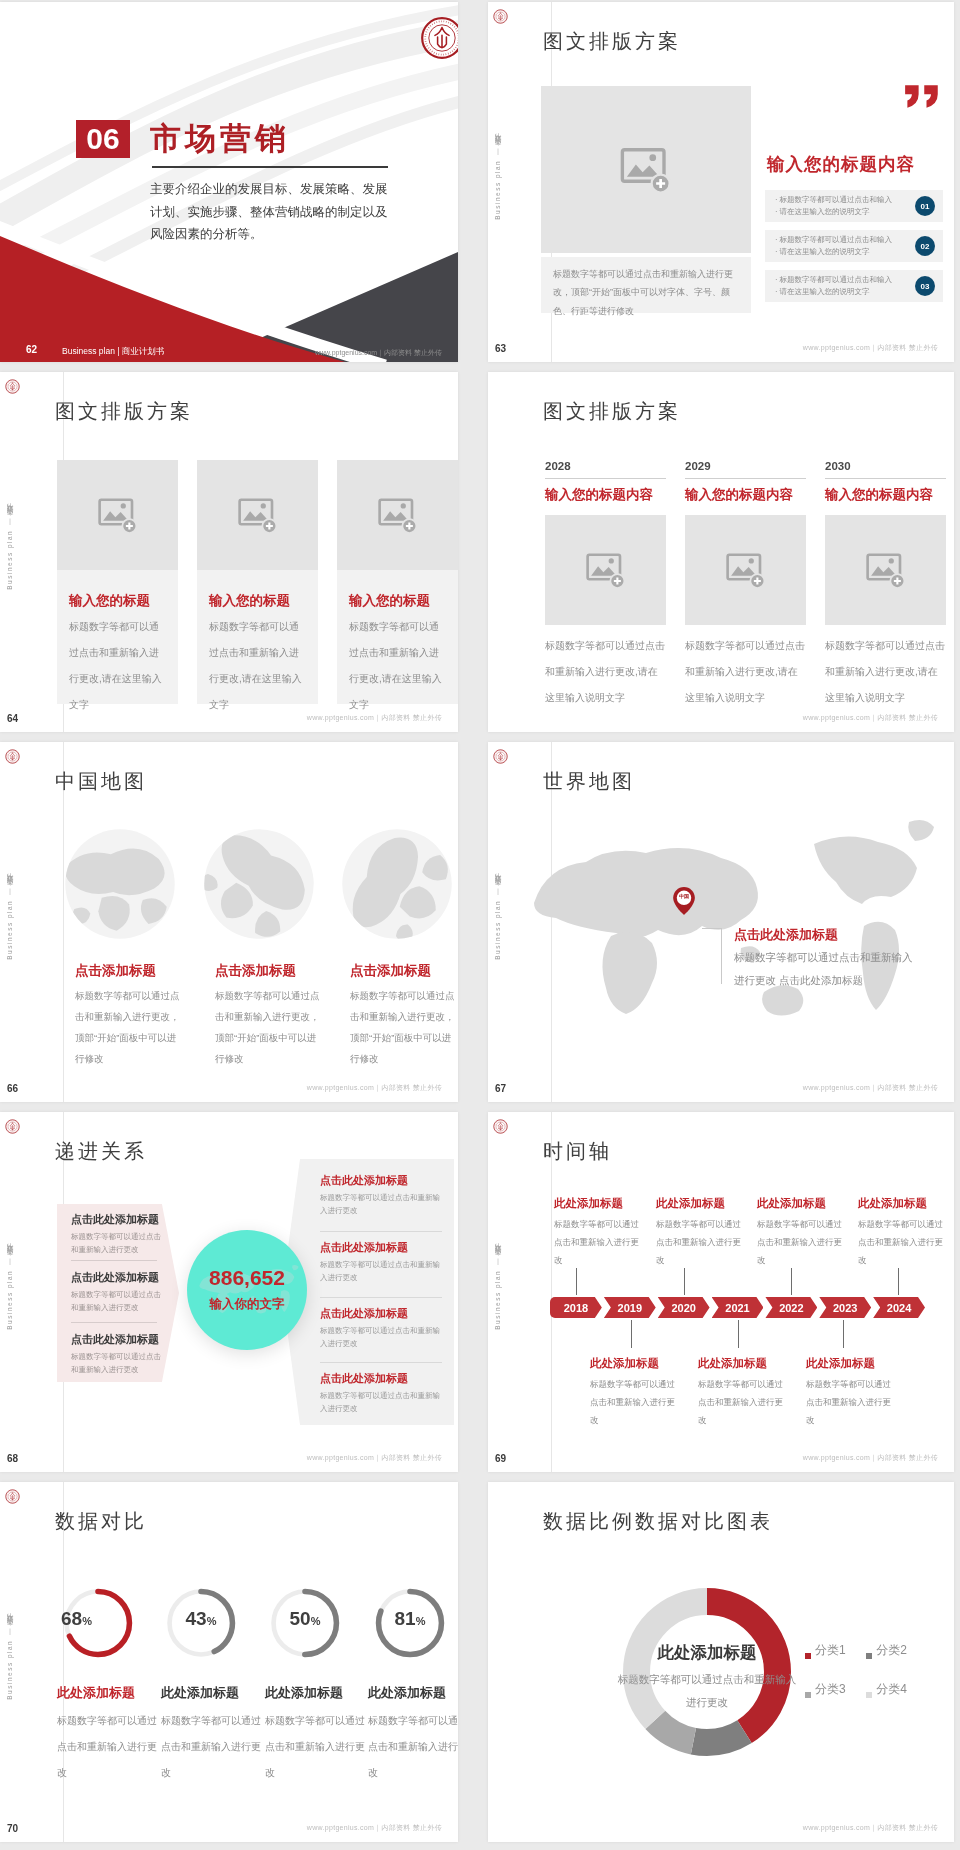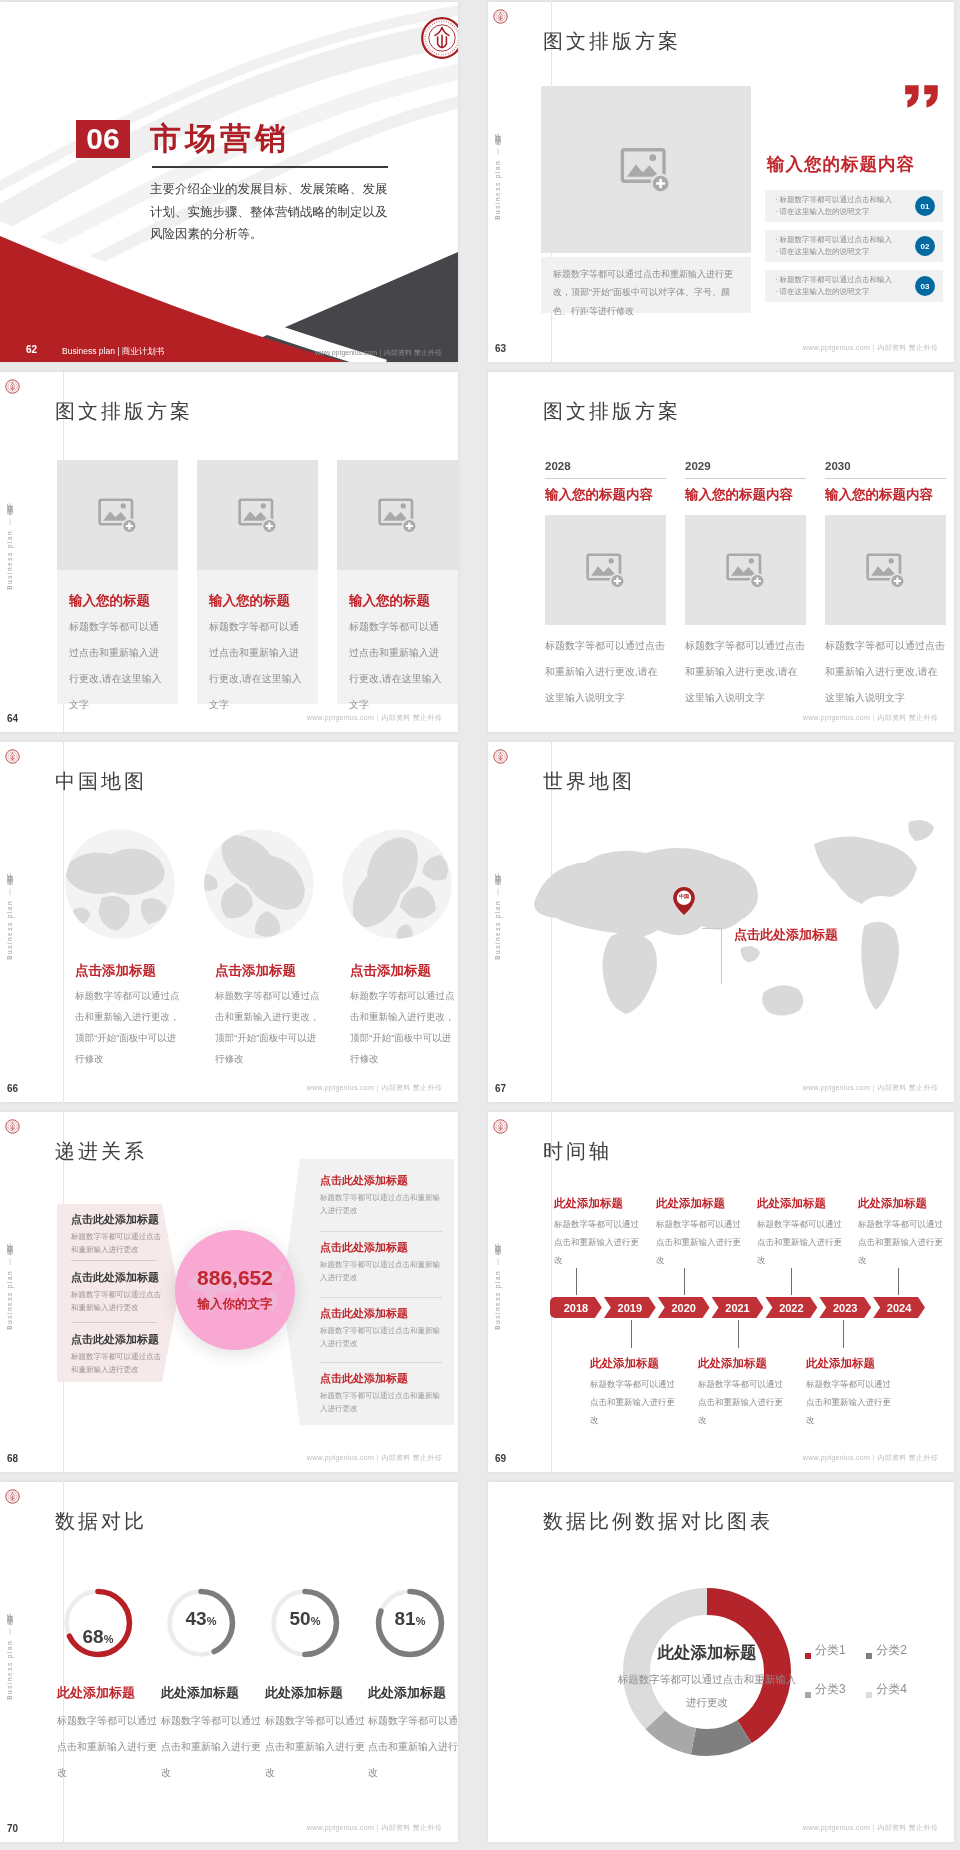--- a/index.html
+++ b/index.html
@@ -17,21 +17,21 @@
   .url{position:absolute;right:16px;bottom:9px;font-size:7px;color:#bdbdbd;letter-spacing:.3px;}
   .red{color:#c0272d;}
   .imgbox{background:#e4e4e4;display:flex;align-items:center;justify-content:center;}
   .panelbox{background:#f1f1f1;}
   .cardtitle{font-size:13.5px;font-weight:bold;color:#c0272d;}
   .bodytxt{font-size:10px;line-height:26px;color:#8d8d8d;}
   
   .row63{position:absolute;left:277px;width:178px;height:32px;background:#f1f1f1;}
   .row63 .lines{position:absolute;left:10px;top:4px;font-size:7.5px;line-height:12px;color:#8d8d8d;}
   .badge63{position:absolute;right:8px;top:6px;width:20px;height:20px;border-radius:50%;
-           background:#0369a1;color:#fff;font-size:8px;font-weight:bold;
+           background:#0c4a6e;color:#fff;font-size:8px;font-weight:bold;
            display:flex;align-items:center;justify-content:center;}
   
   .itm-t{font-size:11px;font-weight:bold;}
   .itm-x{font-size:7.5px;line-height:13px;color:#9b9392;}
   .divline{position:absolute;height:1px;background:#d7cccc;}
   
   .tlbar{position:absolute;left:62px;top:185px;width:375px;height:21px;display:flex;gap:2px;}
   .tl-seg{flex:1;background:#bf3136;color:#fff;font-weight:bold;font-size:11px;
           display:flex;align-items:center;justify-content:center;
           clip-path:polygon(0 0,calc(100% - 7px) 0,100% 50%,calc(100% - 7px) 100%,0 100%,7px 50%);}
@@ -299,20 +299,21 @@
   <svg class="abs" style="left:28px;top:66px;" width="420" height="230">
       <use href="#worldmap"></use>
     </svg>
   <svg class="abs" style="left:185px;top:145px;" width="22" height="28">
       <use href="#pin"></use>
     </svg>
   <div class="abs" style="left:185px;top:151px;width:22px;text-align:center;font-size:5px;color:#a61d22;font-weight:bold;">中国</div>
   <div class="abs" style="left:214px;top:186px;width:20px;height:1px;background:#c9c9c9;"></div>
   <div class="abs" style="left:233px;top:186px;width:1px;height:56px;background:#c9c9c9;"></div>
   <div class="abs" style="left:246px;top:184px;font-size:13px;font-weight:bold;color:#c0272d;">点击此处添加标题</div>
+  <div class="abs" style="left:246px;top:204px;width:182px;font-size:10.5px;line-height:2.15;color:#8d8d8d;">标题数字等都可以通过点击和重新输入进行更改 点击此处添加标题</div>
   <div class="url">www.pptgenius.com｜内部资料 禁止外传</div>
 </div>
 
 <div class="slide" style="left:0;top:1112px;width:458px;height:360px;">
   <div class="side">
     <svg class="logo-sm">
         <use href="#seal"></use>
       </svg>
     <div class="vtext">Business plan｜商业计划书</div>
     <div class="pnum">68</div>
@@ -351,21 +352,21 @@
       <div class="itm-t red">点击此处添加标题</div>
       <div class="itm-x" style="margin-top:3px;color:#9a9a9a;">标题数字等都可以通过点击和重新输入进行更改</div>
     </div>
     <div class="divline" style="left:38px;right:12px;top:203px;background:#d9d9d9;"></div>
     <div class="abs" style="left:38px;top:212px;width:122px;">
       <div class="itm-t red">点击此处添加标题</div>
       <div class="itm-x" style="margin-top:3px;color:#9a9a9a;">标题数字等都可以通过点击和重新输入进行更改</div>
     </div>
   </div>
 
-  <div class="abs" style="left:175px;top:118px;width:120px;height:120px;border-radius:50%;background:#f9a8d4;box-shadow:0 4px 18px rgba(0,0,0,.12);">
+  <div class="abs" style="left:187px;top:118px;width:120px;height:120px;border-radius:50%;background:#5eead4;box-shadow:0 4px 18px rgba(0,0,0,.12);">
     <svg class="abs" style="left:8px;top:32px;opacity:.3;" width="104" height="57">
         <use href="#worldmap"></use>
       </svg>
     <div class="abs" style="left:0;top:36px;width:120px;text-align:center;font-size:21px;font-weight:bold;color:#c0272d;">886,652</div>
     <div class="abs" style="left:0;top:66px;width:120px;text-align:center;font-size:12.5px;font-weight:bold;color:#c0272d;">输入你的文字</div>
   </div>
   <div class="url">www.pptgenius.com｜内部资料 禁止外传</div>
 </div>
 
 <div class="slide" style="left:488px;top:1112px;width:466px;height:360px;">
@@ -435,21 +436,21 @@
       </svg>
     <div class="vtext">Business plan｜商业计划书</div>
     <div class="pnum">70</div>
   </div>
   <div class="stitle">数据对比</div>
 
   <svg class="abs gauge" style="left:61px;top:104px;" width="74" height="74" viewBox="0 0 80 80">
     <circle cx="40" cy="40" r="34" fill="none" stroke="#ececec" stroke-width="5"></circle>
     <circle class="gauge-arc" cx="40" cy="40" r="34" fill="none" stroke-width="6" stroke-linecap="round" transform="rotate(-90 40 40)" stroke="#b92025" stroke-dasharray="145.26724430199206 213.62830044410595"></circle>
   </svg>
-  <div class="abs" style="left:61px;top:126px;width:74px;text-align:center;margin-top:18px;">
+  <div class="abs" style="left:61px;top:126px;width:74px;text-align:left;">
     <span class="g-val">68</span><span class="g-pct">%</span></div>
 
   <svg class="abs gauge" style="left:164px;top:104px;" width="74" height="74" viewBox="0 0 80 80">
     <circle cx="40" cy="40" r="34" fill="none" stroke="#ececec" stroke-width="5"></circle>
     <circle class="gauge-arc" cx="40" cy="40" r="34" fill="none" stroke-width="6" stroke-linecap="round" transform="rotate(-90 40 40)" stroke="#7d7d7d" stroke-dasharray="91.86016919096555 213.62830044410595"></circle>
   </svg>
   <div class="abs" style="left:164px;top:126px;width:74px;text-align:center;">
     <span class="g-val">43</span><span class="g-pct">%</span></div>
 
   <svg class="abs gauge" style="left:268px;top:104px;" width="74" height="74" viewBox="0 0 80 80">

